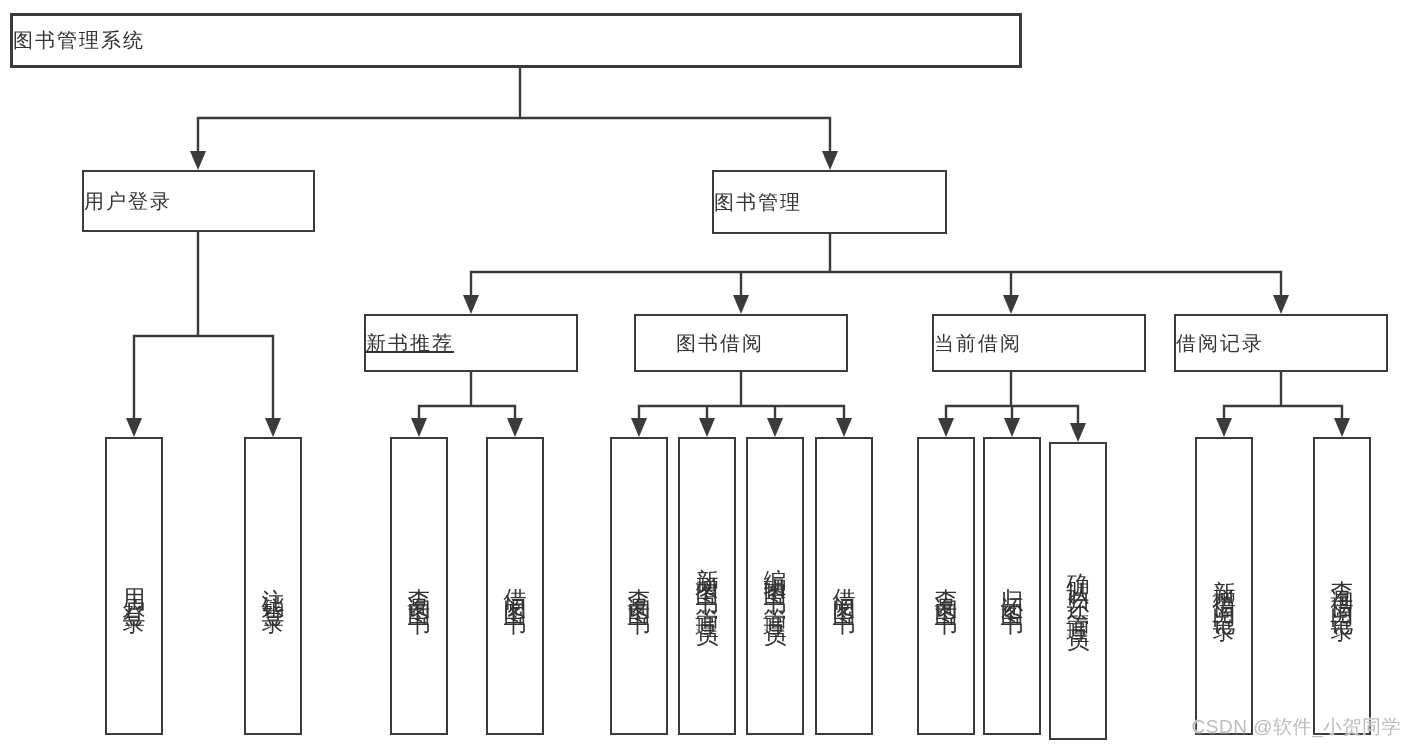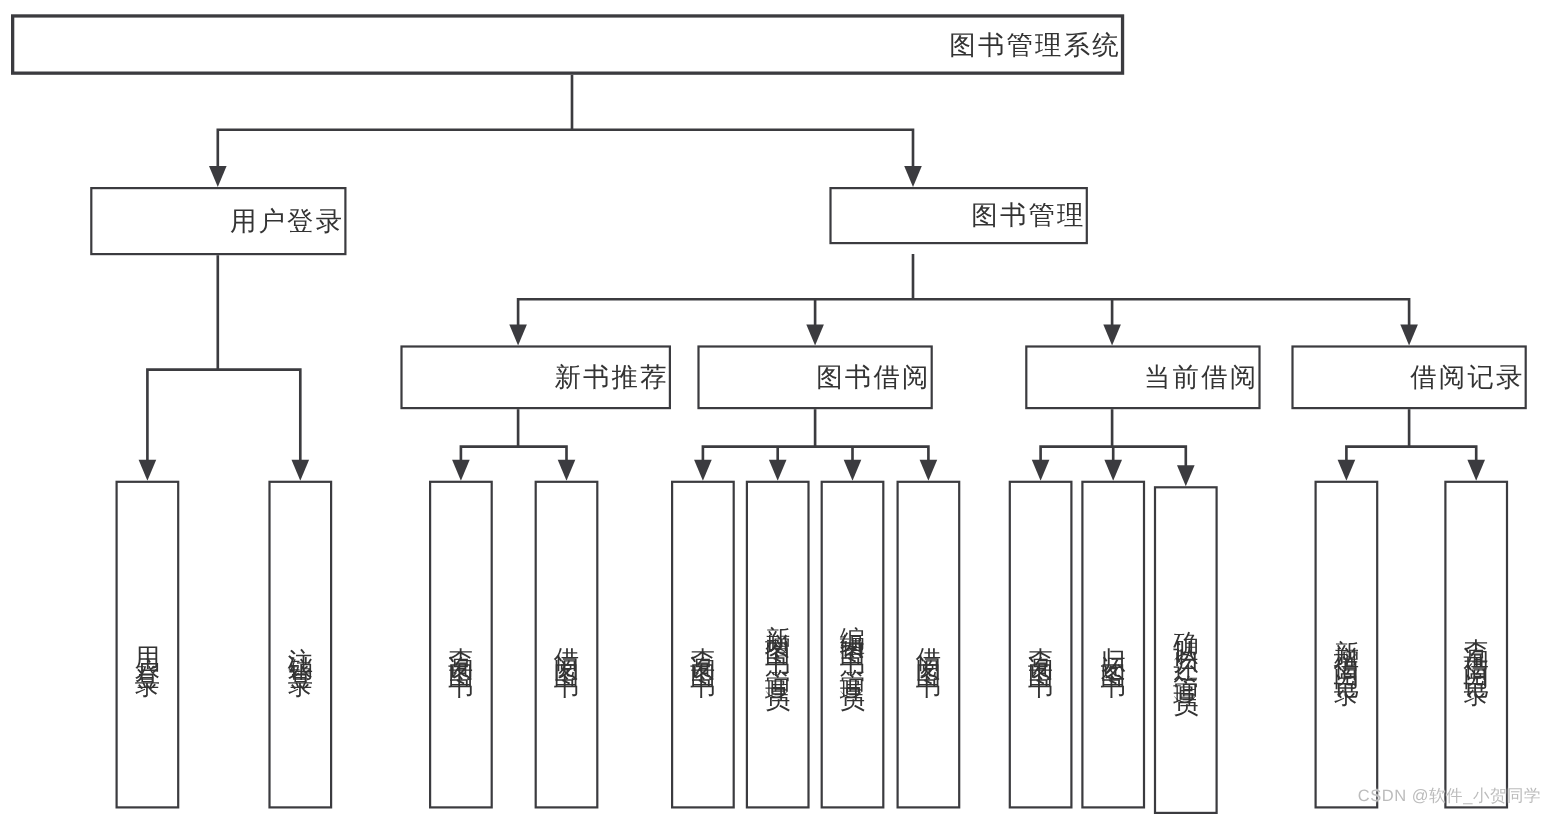--- a/index.html
+++ b/index.html
@@ -22,23 +22,23 @@
     width: 1405px; height: 747px;
     z-index: 1;
   }
   .hbox {
     position: absolute;
     box-sizing: border-box;
     background: var(--box-fill, #ffffff);
     border: 2.5px solid var(--box-border, #3b3b3f);
     display: flex;
     align-items: center;
-    justify-content: flex-end;
+    justify-content: flex-start;
     color: var(--text, #333333);
-    font-size: 24px;
+    font-size: 20px;
     letter-spacing: 2px;
     z-index: 2;
     white-space: nowrap;
   }
   .hbox.root { border-width: 3px; }
   .vbox {
     position: absolute;
     box-sizing: border-box;
     top: 437px;
     width: 58px;
@@ -57,21 +57,21 @@
     font-size: 23px;
     letter-spacing: 8px;
     line-height: 1;
     color: var(--text, #333333);
     white-space: nowrap;
   }
   #watermark {
     position: absolute;
     right: 4px;
     top: 714px;
-    font-size: 15px;
+    font-size: 19px;
     letter-spacing: 0.5px;
     color: var(--watermark, #bcbcbc);
     text-shadow: 0 0 2px #ffffff, 0 0 1px #ffffff;
     z-index: 10;
     white-space: nowrap;
   }
   .lines {
     stroke: var(--line, #3b3b3f);
     stroke-width: 2.4;
     fill: none;
@@ -117,25 +117,25 @@
     </g>
   </svg>
 
   <div class="hbox root" style="left:10px; top:13px; width:1012px; height:55px;">
     <span>图书管理系统</span>
   </div>
 
   <div class="hbox" style="left:82px; top:170px; width:233px; height:62px;">
     <span>用户登录</span>
   </div>
-  <div class="hbox" style="left:712px; top:170px; width:235px; height:52px;margin-left:42px;">
+  <div class="hbox" style="left:712px; top:170px; width:235px; height:64px;">
     <span>图书管理</span>
   </div>
 
-  <div class="hbox" style="left:364px; top:314px; width:246px; height:58px;">
+  <div class="hbox" style="left:364px; top:314px; width:214px; height:58px;text-decoration:underline;">
     <span>新书推荐</span>
   </div>
   <div class="hbox" style="left:634px; top:314px; width:214px; height:58px;padding-left:40px;">
     <span>图书借阅</span>
   </div>
   <div class="hbox" style="left:904px; top:314px; width:214px; height:58px;margin-left:28px;">
     <span>当前借阅</span>
   </div>
   <div class="hbox" style="left:1174px; top:314px; width:214px; height:58px;">
     <span>借阅记录</span>

